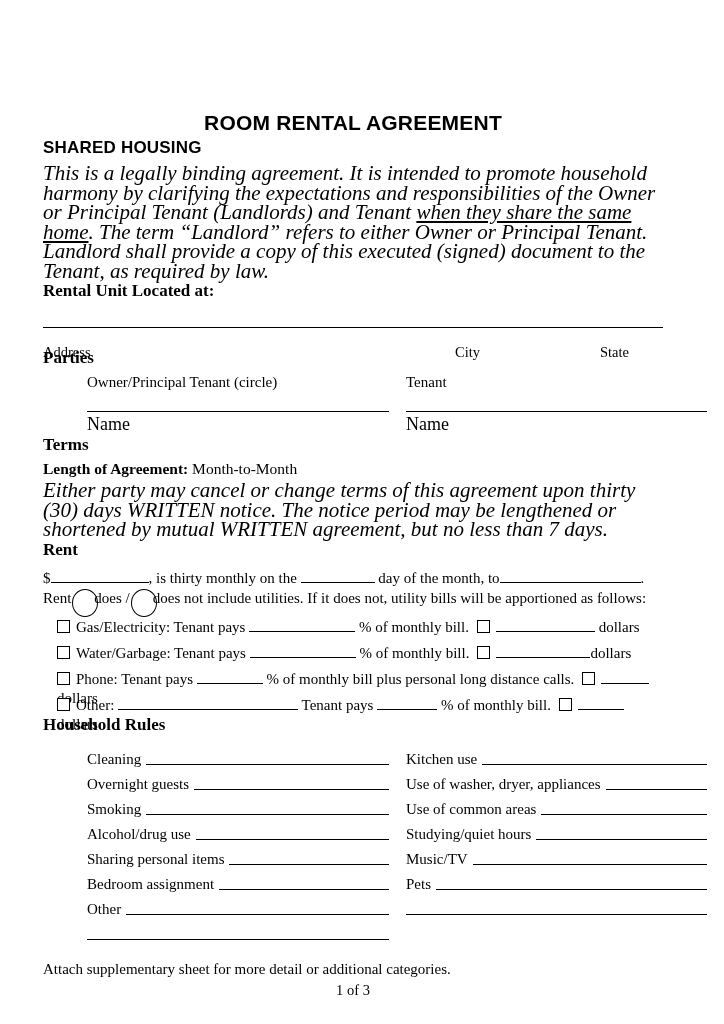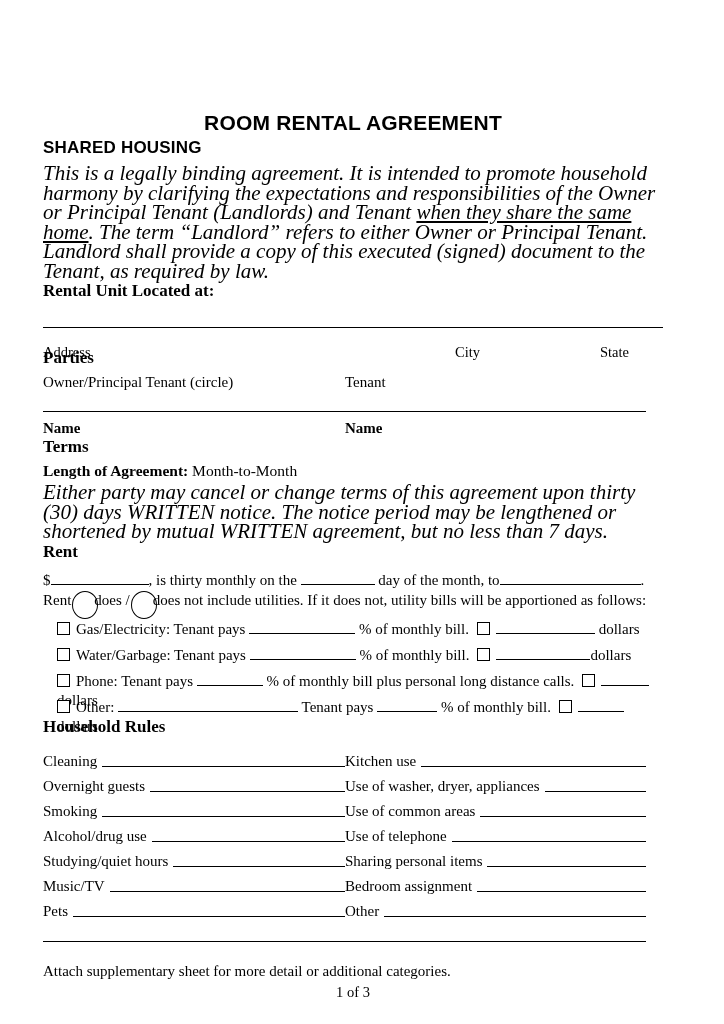--- a/index.html
+++ b/index.html
@@ -39,24 +39,24 @@
 
   
   .addr-rule{margin-top:26px;border-top:1.4px solid #000;height:0;}
   .addr-labels{position:relative;height:20px;font-size:14.5px;}
   .addr-labels span{position:absolute;top:16px;}
   .lbl-address{left:0;}
   .lbl-city{left:412px;}
   .lbl-state{left:557px;}
 
   
-  .twocol{display:grid;grid-template-columns:302px 301px;}
+  .twocol{display:grid;grid-template-columns:302px 301px;column-gap:17px;margin-left:44px;}
   .party-labels{margin-top:5px;font-size:15px;line-height:19px;}
   .name-row{margin-top:19px;}
-  .name-cell{border-top:1.4px solid #000;font-size:15px;padding-top:8px;font-weight:bold;}
+  .name-cell{border-top:1.4px solid #000;font-size:18px;padding-top:2px;}
 
   .len-line{margin-top:4px;font-size:15.5px;line-height:20px;}
   .len-line b{font-weight:700;}
   .terms-body{margin-top:2px;}
 
   
   .blank{
     display:inline-block;border-bottom:1.3px solid #000;
     height:13px;vertical-align:baseline;
   }
@@ -156,24 +156,20 @@
         </div>
       <div class="rule">
           <span class="rlabel">Use of common areas</span>
           <span class="rline"></span>
         </div>
 
       <div class="rule">
           <span class="rlabel">Alcohol/drug use</span>
           <span class="rline"></span>
         </div>
-      <div class="rule">
-          <span class="rlabel">Use of telephone</span>
-          <span class="rline"></span>
-        </div>
 
       <div class="rule">
           <span class="rlabel">Studying/quiet hours</span>
           <span class="rline"></span>
         </div>
       <div class="rule">
           <span class="rlabel">Sharing personal items</span>
           <span class="rline"></span>
         </div>
 

